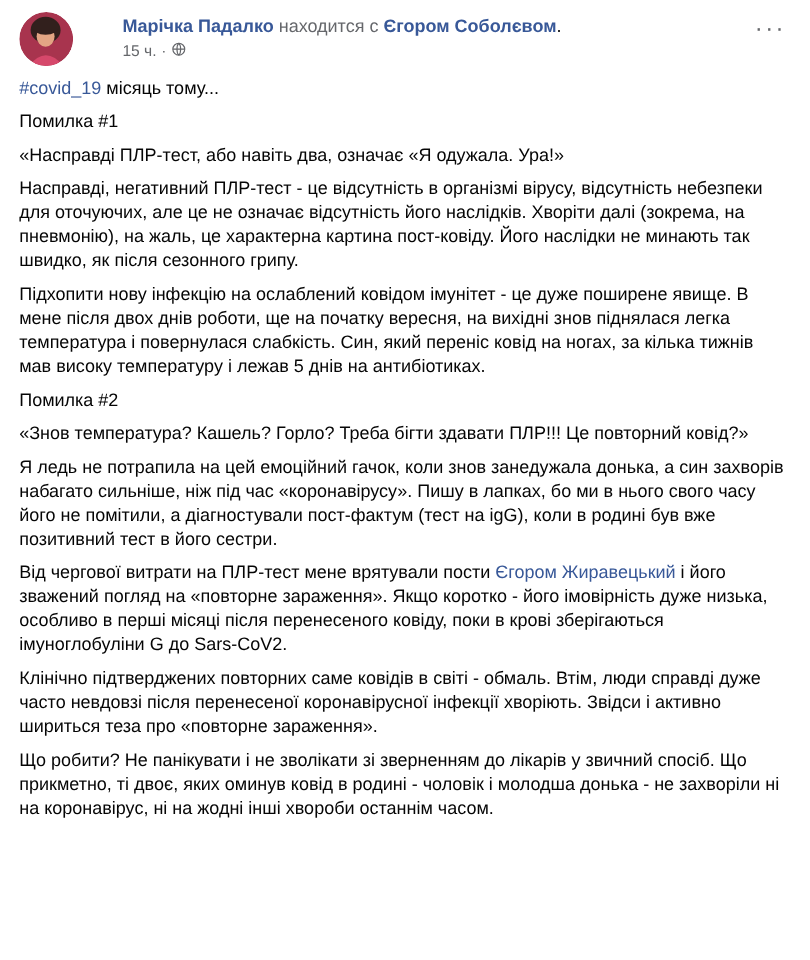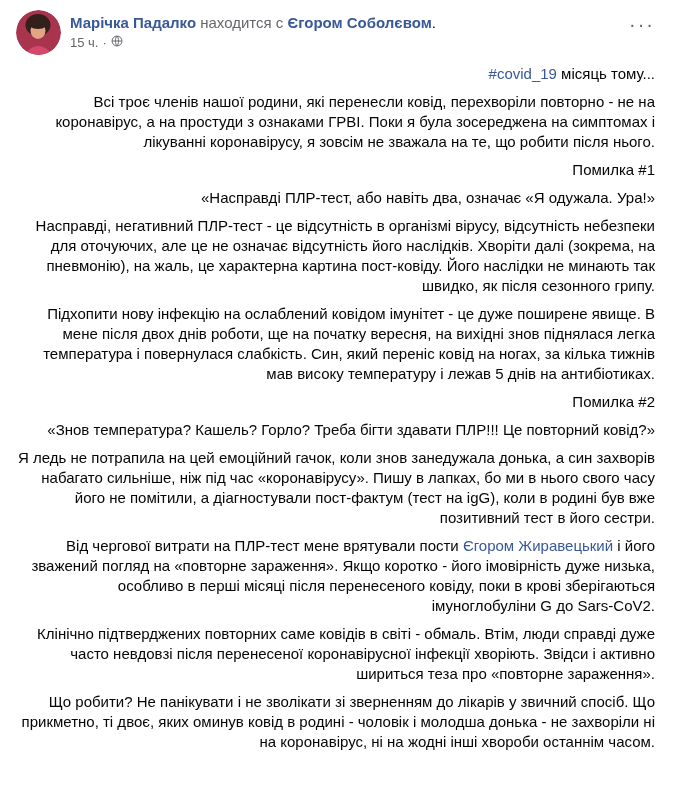--- a/index.html
+++ b/index.html
@@ -6,42 +6,42 @@
   body {
     width: 675px;
     height: 800px;
     background: #ffffff;
     font-family: "Liberation Sans", "DejaVu Sans", sans-serif;
     color: #050505;
     overflow: hidden;
   }
   .post { padding: 10px 20px 0 16px; }
 
-  .header { display: flex; align-items: flex-start; position: relative; margin-bottom: 9px; }
+  .header { display: flex; align-items: flex-start; position: relative; margin-bottom: 9px; gap: 32px; }
   .avatar {
     width: 45px; height: 45px; border-radius: 50%; overflow: hidden;
     flex: 0 0 45px; cursor: pointer; display: block;
   }
   .avatar svg { display: block; }
   .hinfo { margin-left: 9px; padding-top: 3px; }
   .nameline { font-size: 15px; line-height: 19px; color: #050505; }
   .nameline a { color: #385898; font-weight: 700; text-decoration: none; cursor: pointer; }
   .ctx { color: #65676b; font-weight: 400; }
   .meta { font-size: 13px; color: #65676b; margin-top: 3px; display: flex; align-items: flex-start; }
   .meta a { color: #65676b; text-decoration: none; cursor: pointer; }
   .sep { margin: 0 4px; }
   .globe { display: inline-flex; align-items: center; }
   .menu {
     position: absolute; right: -8px; top: -2px;
     color: #65676b; font-size: 20px; letter-spacing: 2px;
     background: none; border: none; cursor: pointer; line-height: 1;
     padding: 6px 8px; font-family: inherit; border-radius: 50%;
   }
 
-  .body { font-size: 15px; line-height: 20px; color: #050505; text-align: right; }
+  .body { font-size: 15px; line-height: 20px; color: #050505; }
   .body p { margin: 0 0 8px 0; }
   .body a { color: #385898; text-decoration: none; cursor: pointer; }
 </style>
 </head>
 <body>
 
 <div class="post">
 
   <div class="header">
     <a class="avatar">
@@ -74,21 +74,20 @@
         </span>
       </div>
     </div>
 
     <button class="menu"><span>···</span></button>
   </div>
 
   <div class="body">
     <p><a>#covid_19</a><span> місяць тому...</span></p>
 
-    <p>Всі троє членів нашої родини, які перенесли ковід, перехворіли повторно - не на коронавірус, а на простуди з ознаками ГРВІ. Поки я була зосереджена на симптомах і лікуванні коронавірусу, я зовсім не зважала на те, що робити після нього.</p>
     <p>Помилка #1</p>
     <p>«Насправді ПЛР-тест, або навіть два, означає «Я одужала. Ура!»</p>
     <p>Насправді, негативний ПЛР-тест - це відсутність в організмі вірусу, відсутність небезпеки для оточуючих, але це не означає відсутність його наслідків. Хворіти далі (зокрема, на пневмонію), на жаль, це характерна картина пост-ковіду. Його наслідки не минають так швидко, як після сезонного грипу.</p>
     <p>Підхопити нову інфекцію на ослаблений ковідом імунітет - це дуже поширене явище. В мене після двох днів роботи, ще на початку вересня, на вихідні знов піднялася легка температура і повернулася слабкість. Син, який переніс ковід на ногах, за кілька тижнів мав високу температуру і лежав 5 днів на антибіотиках.</p>
     <p>Помилка #2</p>
     <p>«Знов температура? Кашель? Горло? Треба бігти здавати ПЛР!!! Це повторний ковід?»</p>
     <p>Я ледь не потрапила на цей емоційний гачок, коли знов занедужала донька, а син захворів набагато сильніше, ніж під час «коронавірусу». Пишу в лапках, бо ми в нього свого часу його не помітили, а діагностували пост-фактум (тест на igG), коли в родині був вже позитивний тест в його сестри.</p>
 
     <p><span>Від чергової витрати на ПЛР-тест мене врятували пости </span><a>Єгором Жиравецький</a><span> і його зважений погляд на «повторне зараження». Якщо коротко - його імовірність дуже низька, особливо в перші місяці після перенесеного ковіду, поки в крові зберігаються імуноглобуліни G до Sars-CoV2.</span></p>
 

